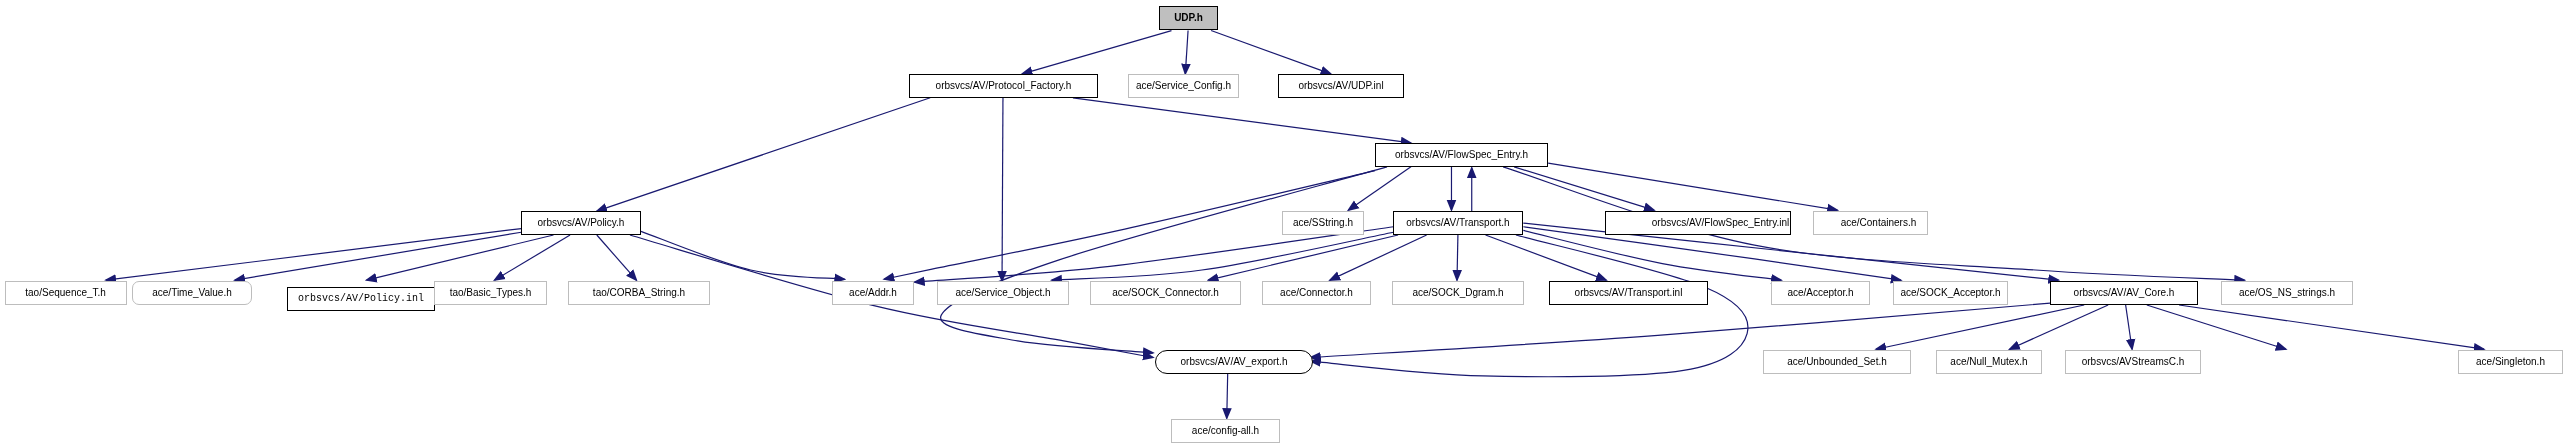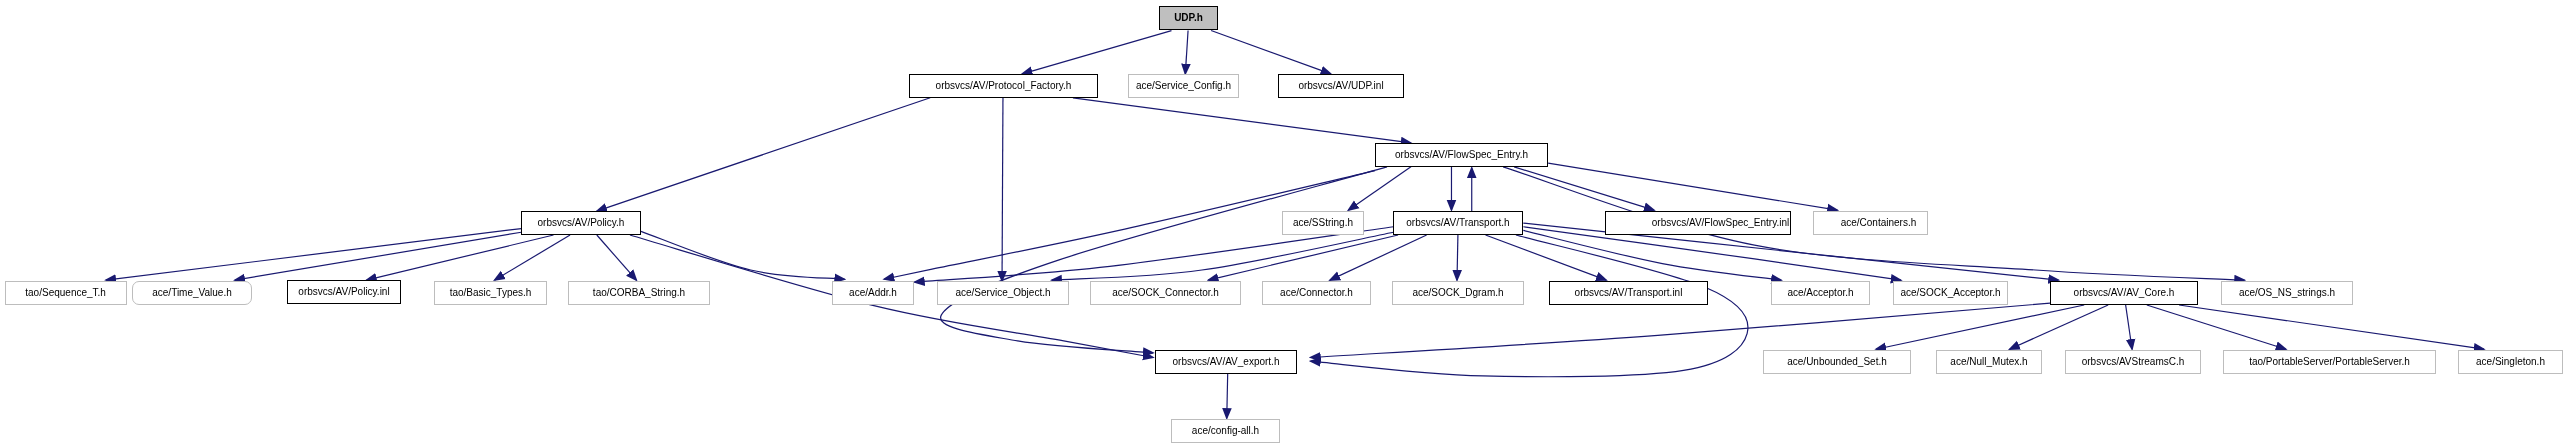--- a/index.html
+++ b/index.html
@@ -70,34 +70,33 @@
     <div class="node plain" style="left: 1128px; top: 74px; width: 111px;">ace/Service_Config.h</div>
     <div class="node doc" style="left: 1278px; top: 74px; width: 126px;">orbsvcs/AV/UDP.inl</div>
     <div class="node doc" style="left: 1375px; top: 143px; width: 173px;">orbsvcs/AV/FlowSpec_Entry.h</div>
     <div class="node doc" style="left: 521px; top: 211px; width: 120px;">orbsvcs/AV/Policy.h</div>
     <div class="node plain" style="left: 1282px; top: 211px; width: 82px;">ace/SString.h</div>
     <div class="node doc" style="left: 1393px; top: 211px; width: 130px;">orbsvcs/AV/Transport.h</div>
     <div class="node doc" style="left: 1605px; top: 211px; width: 186px; padding-left: 45px;">orbsvcs/AV/FlowSpec_Entry.inl</div>
     <div class="node plain" style="left: 1813px; top: 211px; width: 115px; padding-left: 16px;">ace/Containers.h</div>
     <div class="node plain" style="left: 4.6px; top: 281px; width: 122px;">tao/Sequence_T.h</div>
     <div class="node plain" style="left: 132px; top: 281px; width: 120px; border-radius: 7px;">ace/Time_Value.h</div>
-    <div class="node doc" style="left: 287px; top: 280px; width: 114px;">orbsvcs/AV/Policy.inl</div>
+    <div class="node doc" style="left: 287px; top: 287px; width: 148px; font-family: Liberation Mono, monospace;">orbsvcs/AV/Policy.inl</div>
     <div class="node plain" style="left: 434px; top: 281px; width: 113px;">tao/Basic_Types.h</div>
     <div class="node plain" style="left: 568px; top: 281px; width: 142px;">tao/CORBA_String.h</div>
     <div class="node plain" style="left: 832px; top: 281px; width: 82px;">ace/Addr.h</div>
     <div class="node plain" style="left: 937px; top: 281px; width: 132px;">ace/Service_Object.h</div>
     <div class="node plain" style="left: 1090px; top: 281px; width: 151px;">ace/SOCK_Connector.h</div>
     <div class="node plain" style="left: 1262px; top: 281px; width: 109px;">ace/Connector.h</div>
     <div class="node plain" style="left: 1392px; top: 281px; width: 132px;">ace/SOCK_Dgram.h</div>
     <div class="node doc" style="left: 1549px; top: 281px; width: 159px;">orbsvcs/AV/Transport.inl</div>
     <div class="node plain" style="left: 1771px; top: 281px; width: 99px;">ace/Acceptor.h</div>
     <div class="node plain" style="left: 1893px; top: 281px; width: 115px;">ace/SOCK_Acceptor.h</div>
     <div class="node doc" style="left: 2050px; top: 281px; width: 148px;">orbsvcs/AV/AV_Core.h</div>
     <div class="node plain" style="left: 2221px; top: 281px; width: 132px;">ace/OS_NS_strings.h</div>
-    <div class="node doc" style="left: 1155px; top: 350px; width: 142px;">orbsvcs/AV/AV_export.h</div>
+    <div class="node doc" style="left: 1155px; top: 350px; width: 158px; border-radius: 12px;">orbsvcs/AV/AV_export.h</div>
     <div class="node plain" style="left: 1763px; top: 350px; width: 148px;">ace/Unbounded_Set.h</div>
     <div class="node plain" style="left: 1936px; top: 350px; width: 106px;">ace/Null_Mutex.h</div>
     <div class="node plain" style="left: 2065px; top: 350px; width: 136px;">orbsvcs/AVStreamsC.h</div>
-    <div class="node plain" style="left: 2223px; top: 350px; width: 213px;">tao/PortableServer/PortableServer.h</div>
     <div class="node plain" style="left: 2458px; top: 350px; width: 105px;">ace/Singleton.h</div>
     <div class="node plain" style="left: 1171px; top: 419px; width: 109px;">ace/config-all.h</div>
   </div>
 
 
 </body></html>

